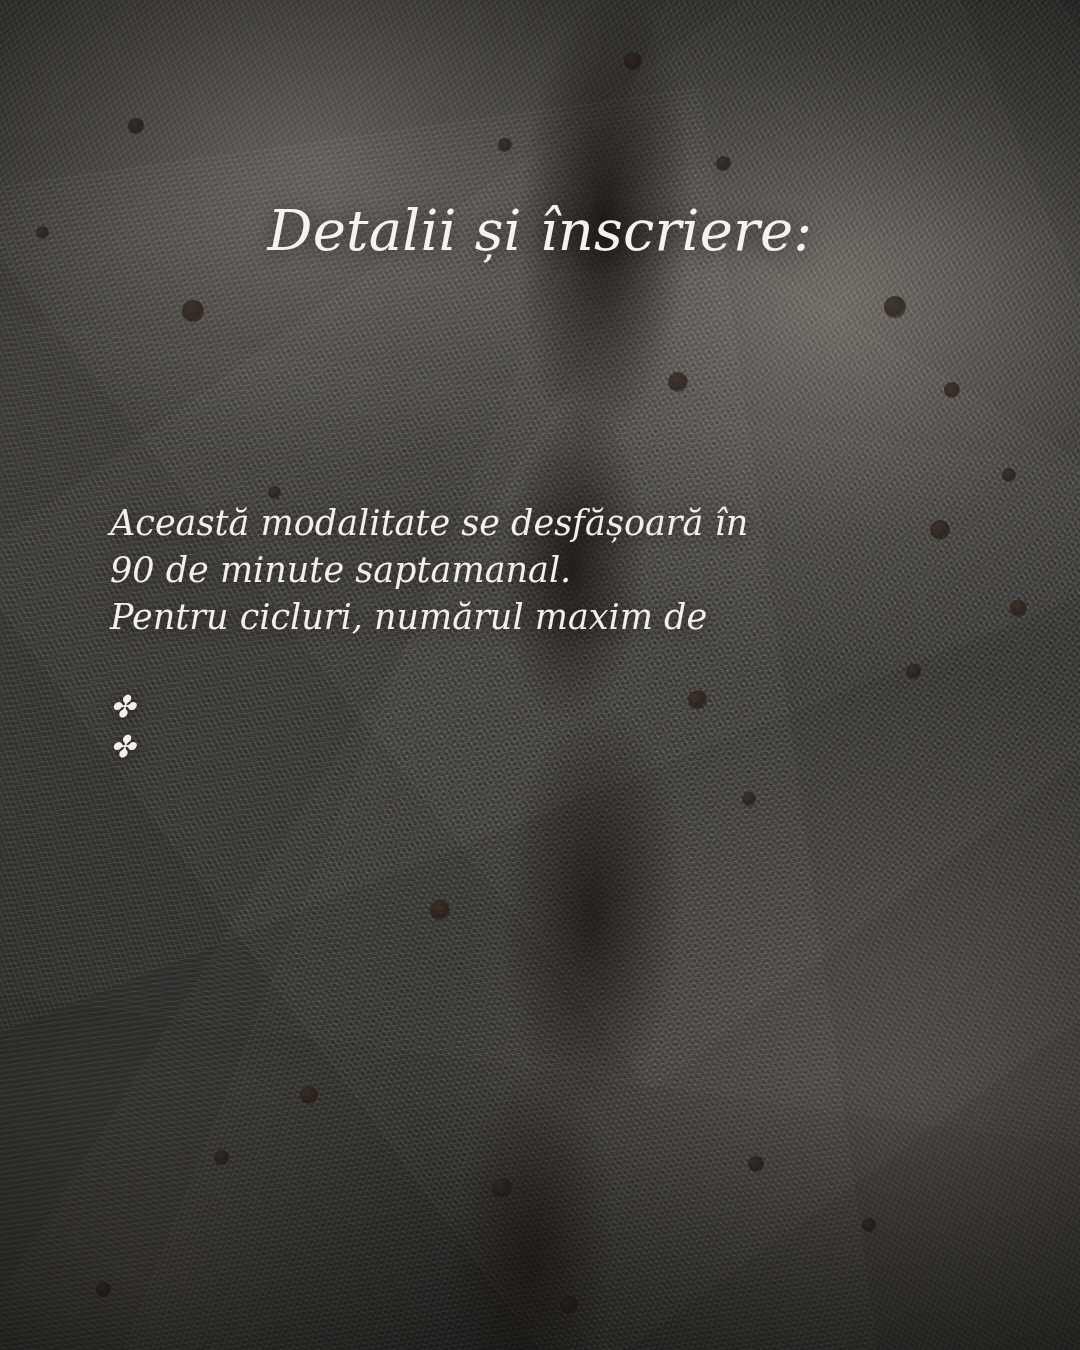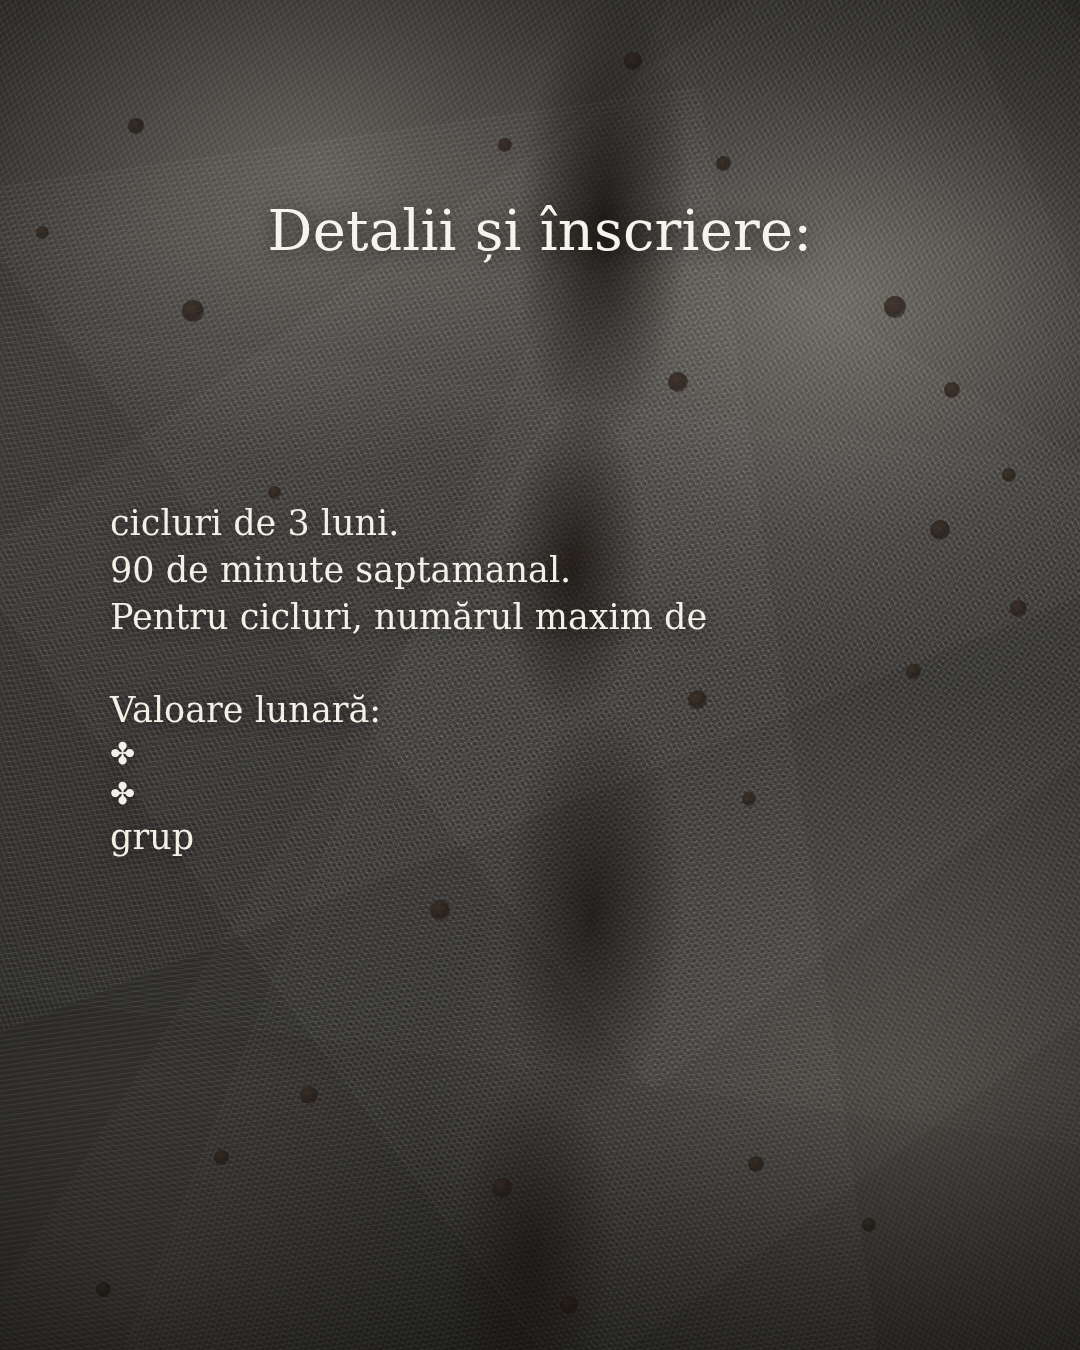--- a/index.html
+++ b/index.html
@@ -131,20 +131,21 @@
     inset: 0;
     opacity: 0.10;
     background-image: repeating-linear-gradient(
       0deg, rgba(255,255,255,0.06) 0 1px, rgba(0,0,0,0.06) 1px 2px);
   }
 
   
   .content {
     position: absolute;
     inset: 0;
+    font-style: italic;
   }
   .heading {
     position: absolute;
     top: 198px;
     left: 0; right: 0;
     text-align: center;
     color: #f7f3ec;
     font-family: "DejaVu Serif", serif;
     font-size: 56px;
     font-weight: 400;
@@ -239,33 +240,29 @@
   </div>
 
   <div class="vignette"></div>
   <div class="grain"></div>
 
   <div class="content">
 
     <div class="heading">Detalii și înscriere:</div>
 
     <div class="body-block">
-      <p>cicluri de 3 luni.</p>
+      <p>Această modalitate se desfășoară în</p>
       <p>90 de minute saptamanal.</p>
       <p>Pentru cicluri, numărul maxim de</p>
 
       <div class="spacer"></div>
 
-      <p>Valoare lunară:</p>
 
       <div class="price-line">
         <span class="bullet">✤</span>
       </div>
       <div class="price-line">
         <span class="bullet">✤</span>
       </div>
-      <div class="price-line">
-        <span>grup</span>
-      </div>
     </div>
 
   </div>
 </div>
 
 </body></html>

